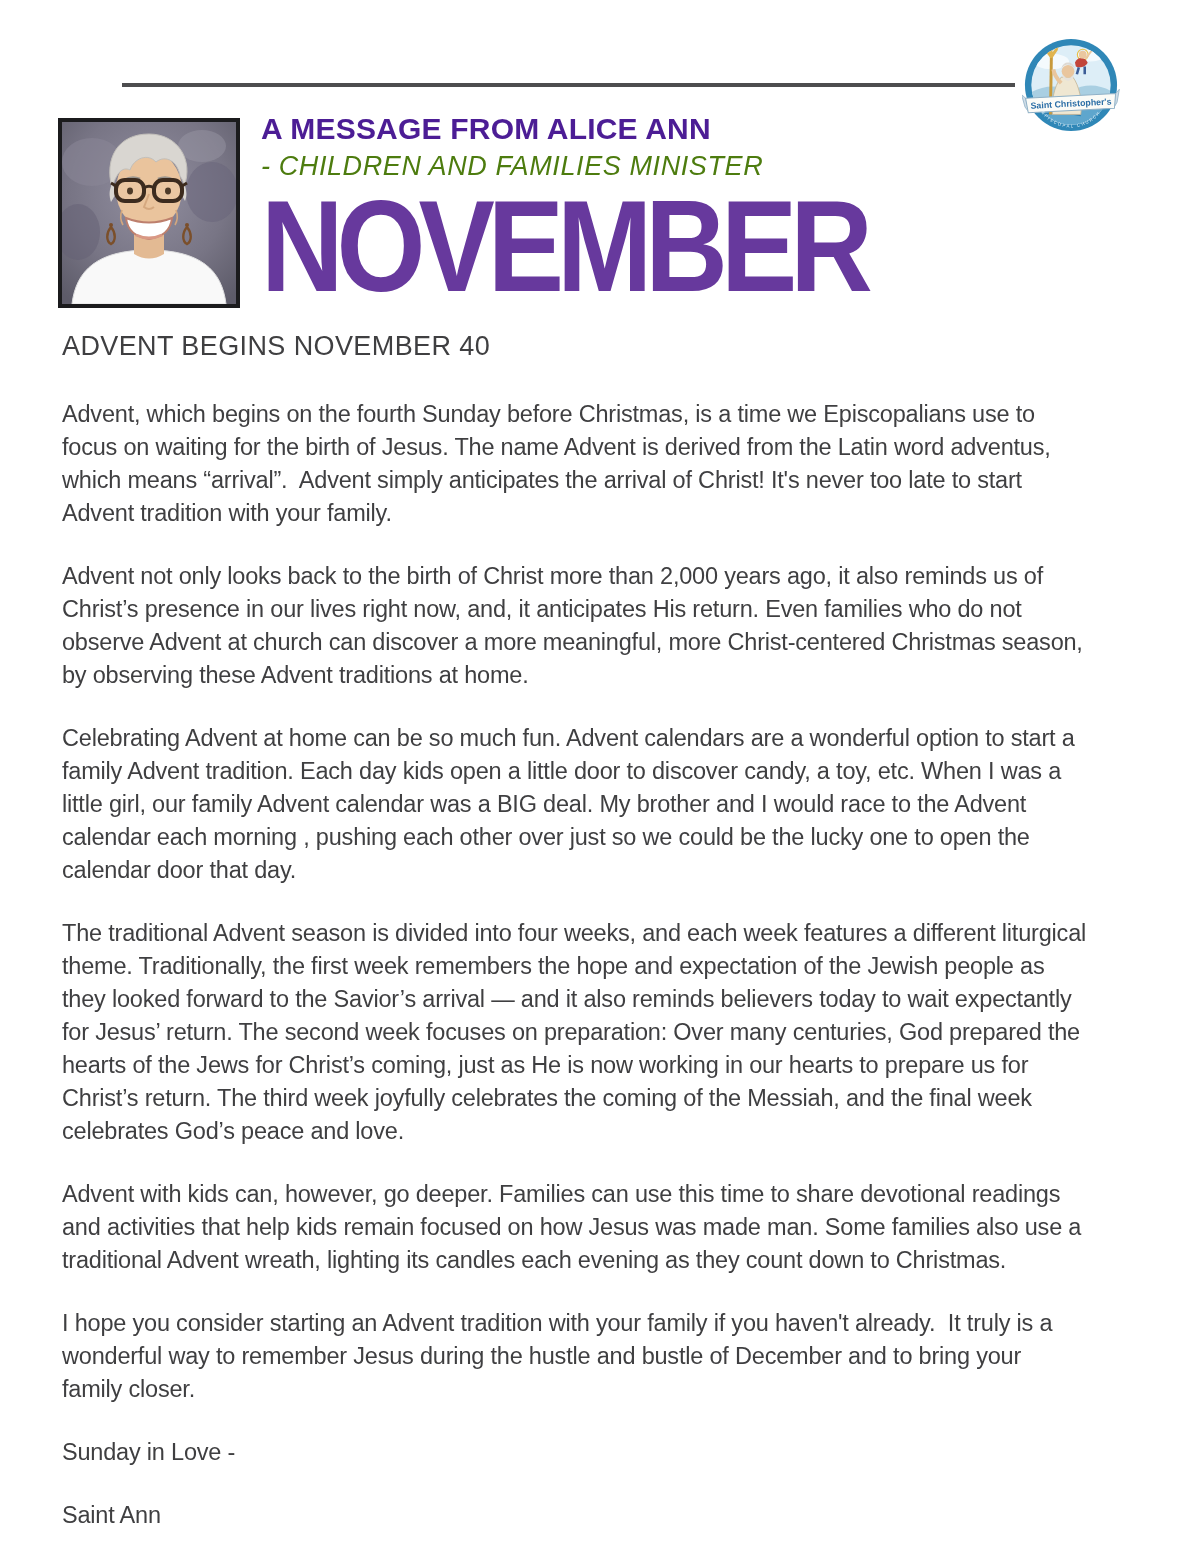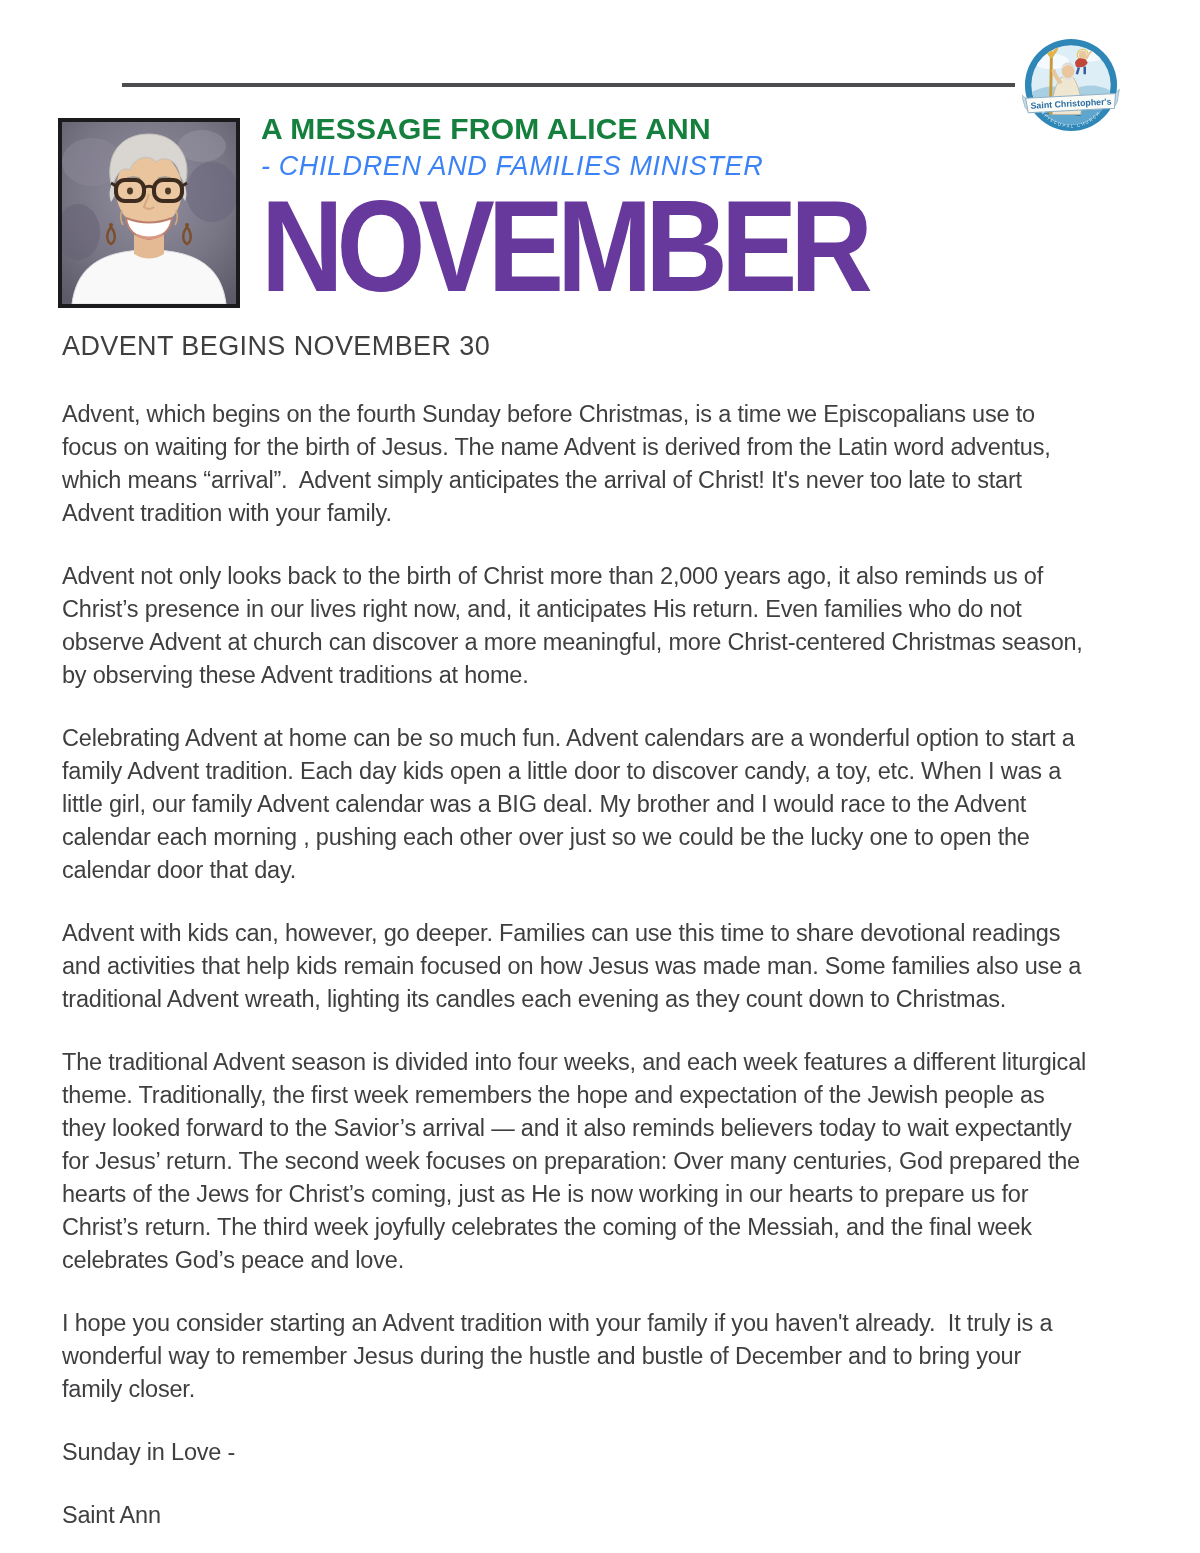--- a/index.html
+++ b/index.html
@@ -9,26 +9,26 @@
   }
   .top-rule{position:absolute;left:122px;top:83px;width:893px;height:4px;background:#4d4d4f;}
   .logo{position:absolute;left:1022px;top:36px;width:98px;height:102px;}
   .photo-frame{
     position:absolute;left:58px;top:118px;width:182px;height:190px;
     border:4px solid #1b1b1d;box-sizing:border-box;background:#75727f;
   }
   .photo-frame svg{display:block;width:100%;height:100%;}
   .title-block{position:absolute;left:261px;top:112px;}
   .msg-title{
-    margin:0;font-size:30px;font-weight:bold;color:#15803d;
+    margin:0;font-size:30px;font-weight:bold;color:#4c1d95;
     letter-spacing:0.2px;line-height:1.15;
   }
   .msg-subtitle{
     margin:4px 0 0 0;font-size:27px;font-weight:normal;font-style:italic;
-    color:#3b82f6;letter-spacing:0.6px;line-height:1.15;
+    color:#4d7c0f;letter-spacing:0.6px;line-height:1.15;
   }
   .month{
     margin-top:-6px;font-size:130px;font-weight:800;line-height:1.08;
     letter-spacing:-8px;transform:scaleX(0.88);transform-origin:left top;
     color:#67399d;
   }
   .article{
     position:absolute;left:62px;top:330px;width:1132px;
     font-size:23.5px;line-height:33px;color:#3f3f41;letter-spacing:-0.2px;
   }
@@ -122,44 +122,44 @@
     </svg>
   </div>
 
   <div class="title-block">
     <h1 class="msg-title">A MESSAGE FROM ALICE ANN</h1>
     <h2 class="msg-subtitle">- CHILDREN AND FAMILIES MINISTER</h2>
     <div class="month" style="color: rgb(103, 57, 157);">NOVEMBER</div>
   </div>
 
   <div class="article">
-    <p class="article-heading">ADVENT BEGINS NOVEMBER 30</p>
+    <p class="article-heading">ADVENT BEGINS NOVEMBER 40</p>
     <p>Advent, which begins on the fourth Sunday before Christmas, is a time we Episcopalians use to
 focus on waiting for the birth of Jesus. The name Advent is derived from the Latin word adventus,
 which means “arrival”.  Advent simply anticipates the arrival of Christ! It's never too late to start
 Advent tradition with your family.</p>
     <p>Advent not only looks back to the birth of Christ more than 2,000 years ago, it also reminds us of
 Christ’s presence in our lives right now, and, it anticipates His return. Even families who do not
 observe Advent at church can discover a more meaningful, more Christ-centered Christmas season,
 by observing these Advent traditions at home.</p>
     <p>Celebrating Advent at home can be so much fun. Advent calendars are a wonderful option to start a
 family Advent tradition. Each day kids open a little door to discover candy, a toy, etc. When I was a
 little girl, our family Advent calendar was a BIG deal. My brother and I would race to the Advent
 calendar each morning , pushing each other over just so we could be the lucky one to open the
 calendar door that day.</p>
-    <p>Advent with kids can, however, go deeper. Families can use this time to share devotional readings
-and activities that help kids remain focused on how Jesus was made man. Some families also use a
-traditional Advent wreath, lighting its candles each evening as they count down to Christmas.</p>
     <p>The traditional Advent season is divided into four weeks, and each week features a different liturgical
 theme. Traditionally, the first week remembers the hope and expectation of the Jewish people as
 they looked forward to the Savior’s arrival — and it also reminds believers today to wait expectantly
 for Jesus’ return. The second week focuses on preparation: Over many centuries, God prepared the
 hearts of the Jews for Christ’s coming, just as He is now working in our hearts to prepare us for
 Christ’s return. The third week joyfully celebrates the coming of the Messiah, and the final week
 celebrates God’s peace and love.</p>
+    <p>Advent with kids can, however, go deeper. Families can use this time to share devotional readings
+and activities that help kids remain focused on how Jesus was made man. Some families also use a
+traditional Advent wreath, lighting its candles each evening as they count down to Christmas.</p>
     <p>I hope you consider starting an Advent tradition with your family if you haven't already.  It truly is a
 wonderful way to remember Jesus during the hustle and bustle of December and to bring your
 family closer.</p>
     <p>Sunday in Love -</p>
     <p>Saint Ann</p>
   </div>
 
 </div>
 
 </body></html>

